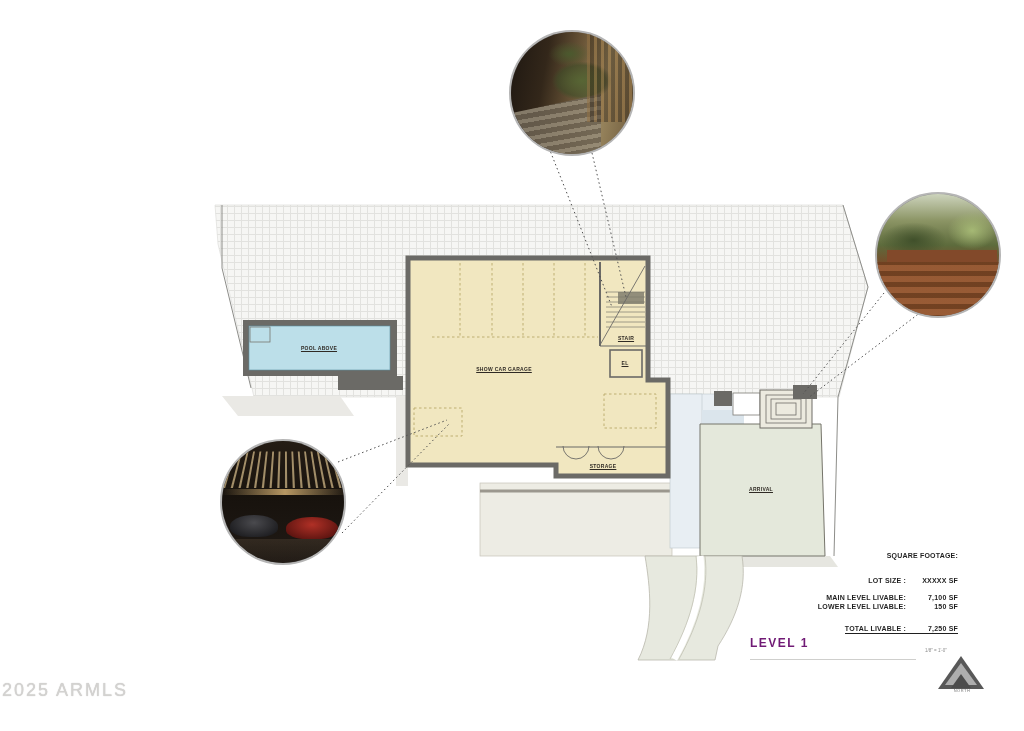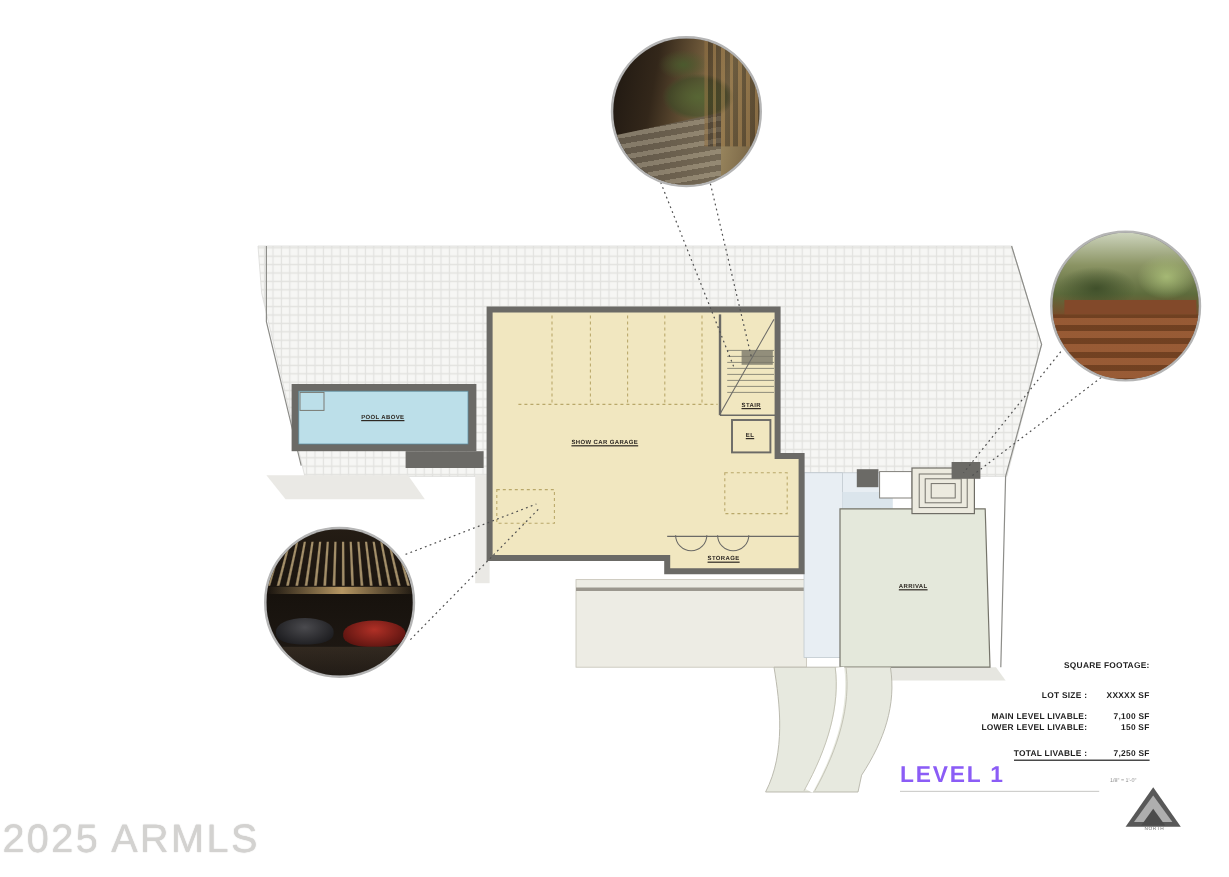--- a/index.html
+++ b/index.html
@@ -26,28 +26,28 @@
   }
   .sqft-heading{margin-bottom:17px;}
   .sqft-row{display:flex;justify-content:flex-end;line-height:9.5px;}
   .sqft-row .lbl{text-align:right;}
   .sqft-row .val{width:52px;text-align:right;}
   .sqft-gap{height:7px;}
   .sqft-total{display:inline-flex;justify-content:flex-end;margin-top:13px;border-bottom:1px solid #1f1f1f;padding-bottom:1px;}
   .sqft-total .lbl{text-align:right;}
   .sqft-total .val{width:52px;text-align:right;}
   .level-title{
-    position:absolute;left:750px;top:636px;font-size:19px;font-weight:700;
-    letter-spacing:1.5px;color:#8b5cf6;
+    position:absolute;left:750px;top:636px;font-size:12px;font-weight:700;
+    letter-spacing:1.5px;color:#701a75;
   }
   .level-underline{position:absolute;left:750px;top:659px;width:166px;height:1px;background:#cfcfcd;}
   .scale-note{position:absolute;left:925px;top:648px;width:60px;font-size:4.5px;color:#8e8e8e;font-weight:400;}
   .north-label{position:absolute;left:940px;top:688px;width:44px;text-align:center;font-size:4px;color:#777;letter-spacing:.5px;}
   .watermark{
-    position:absolute;left:2px;top:680px;font-size:33px;font-weight:400;letter-spacing:2px;
+    position:absolute;left:2px;top:680px;font-size:18px;font-weight:400;letter-spacing:2px;
     color:#d3d2d0;text-shadow:0 0 1px #c2c1bf;
   }
 </style>
 </head>
 <body>
 
 <div class="sheet">
 
   <svg class="plan-layer" viewBox="0 0 1024 731">
     <defs>

